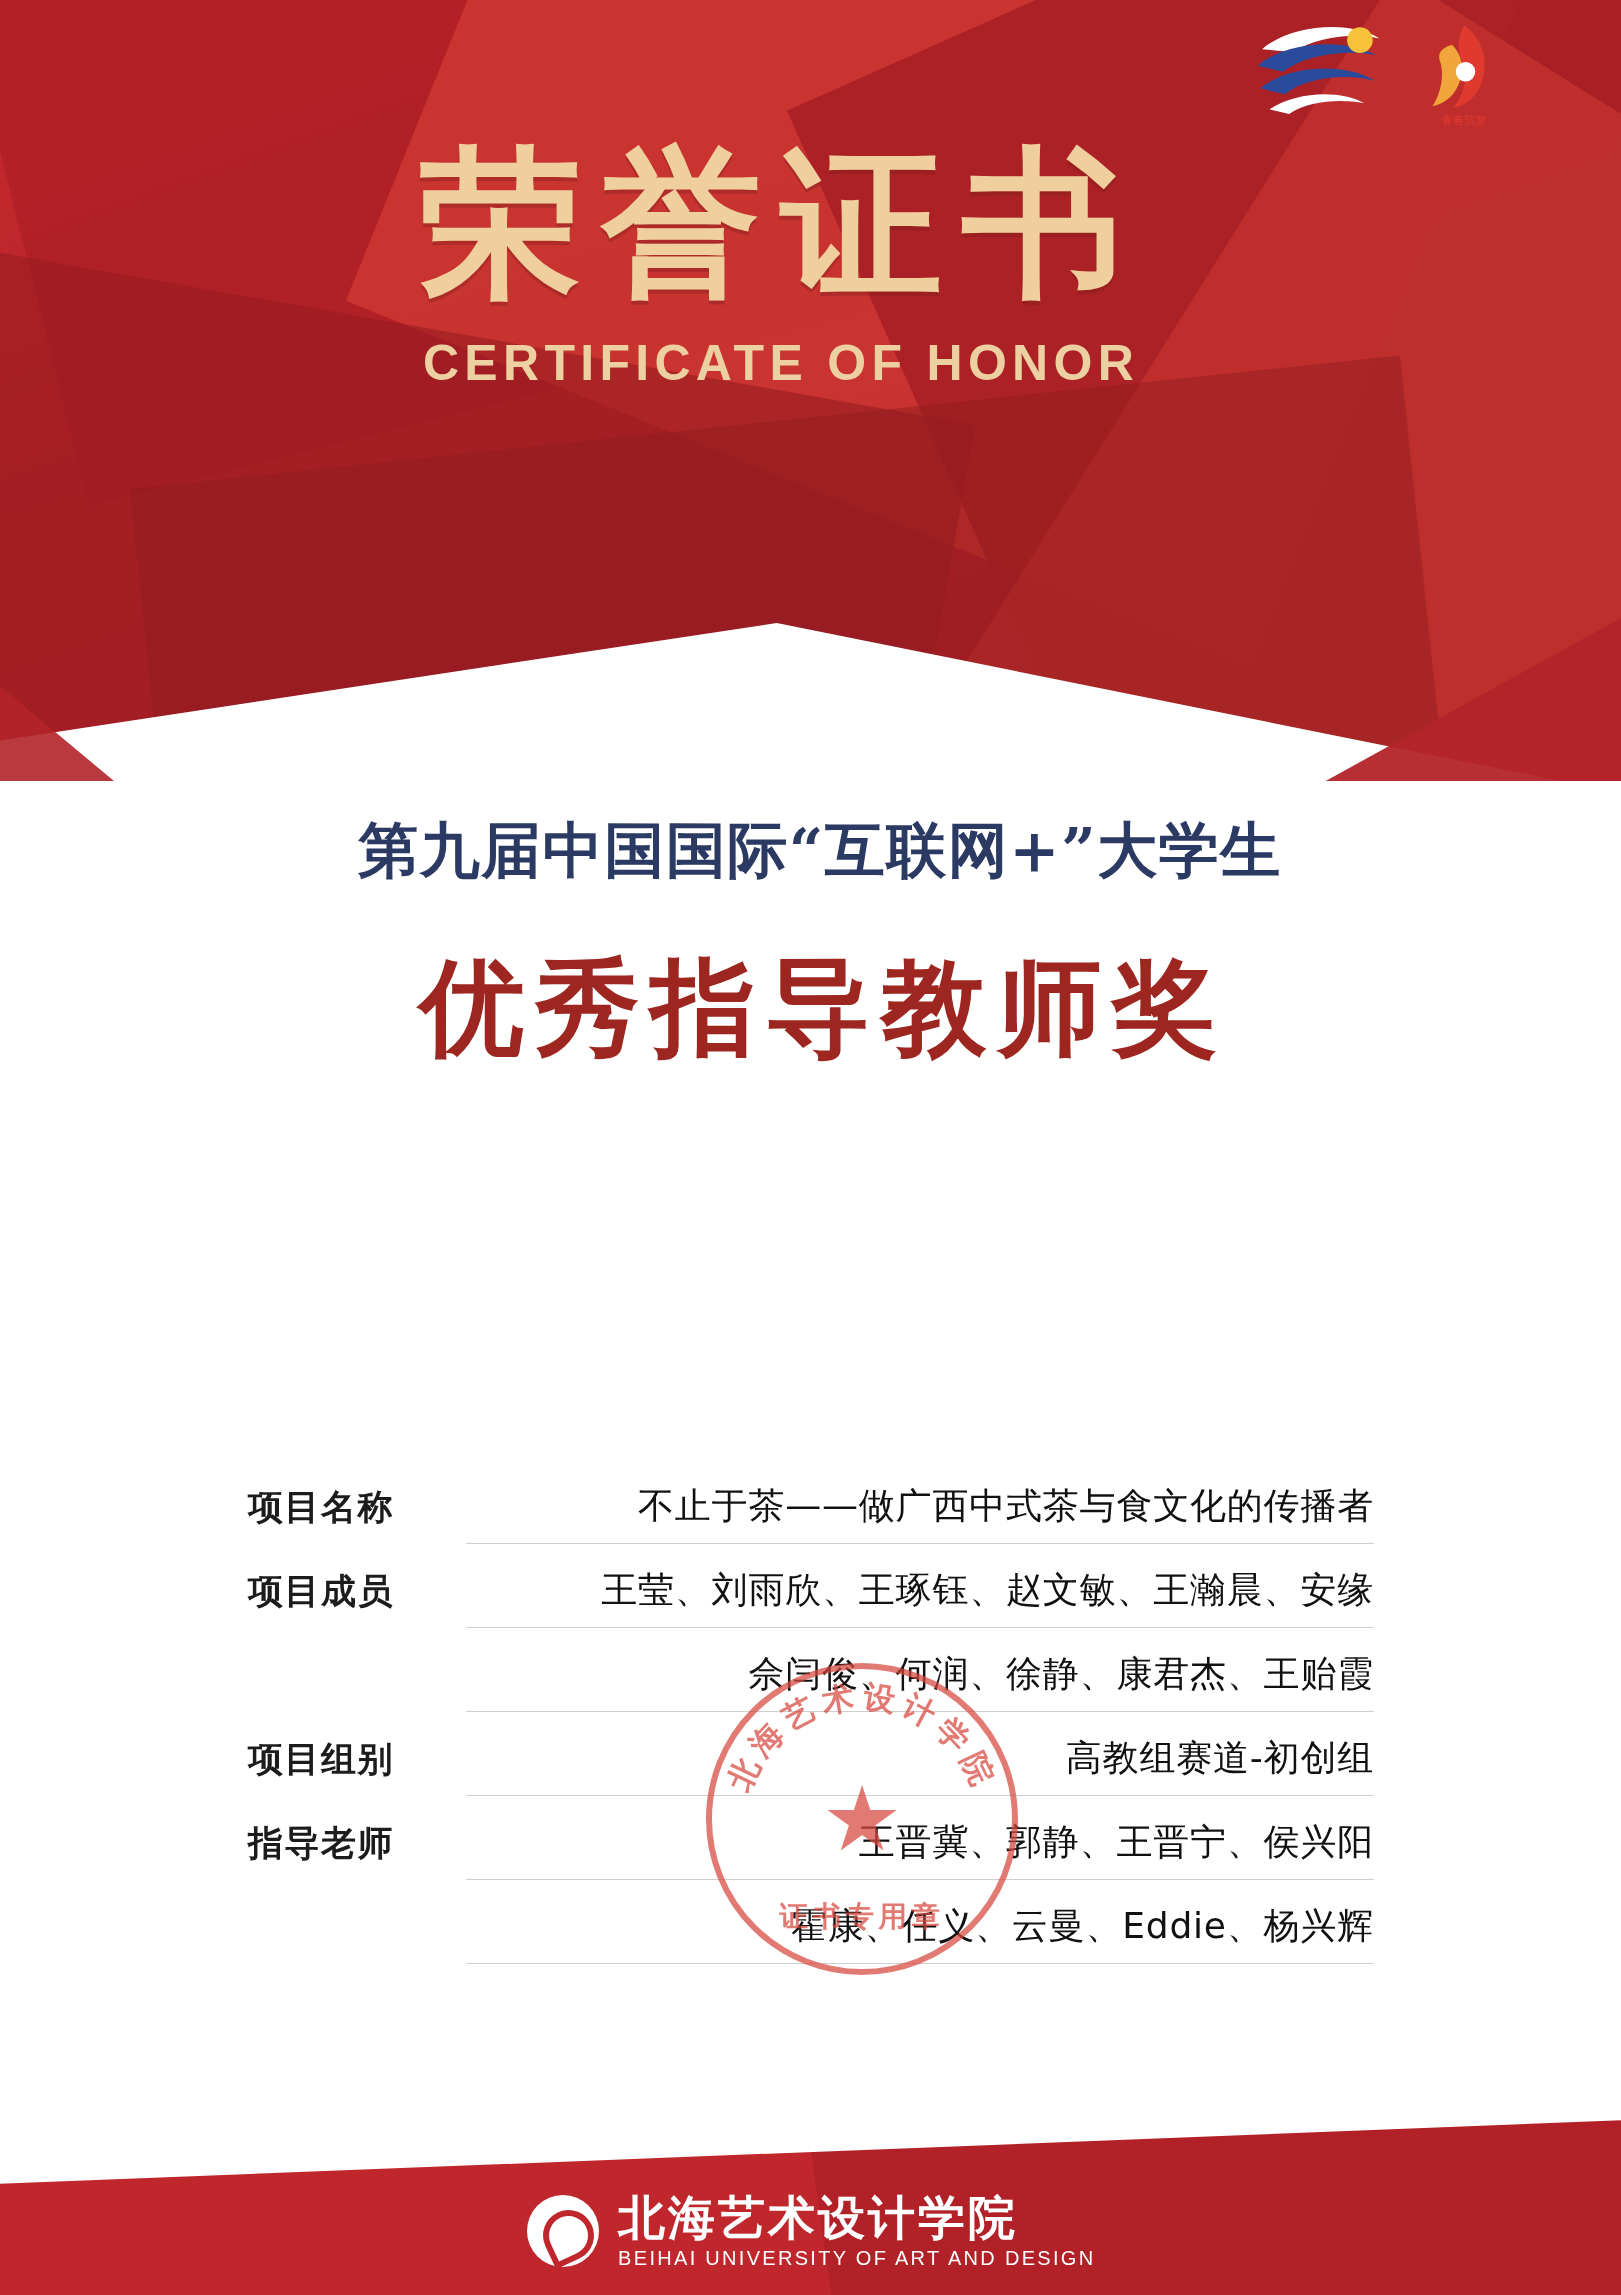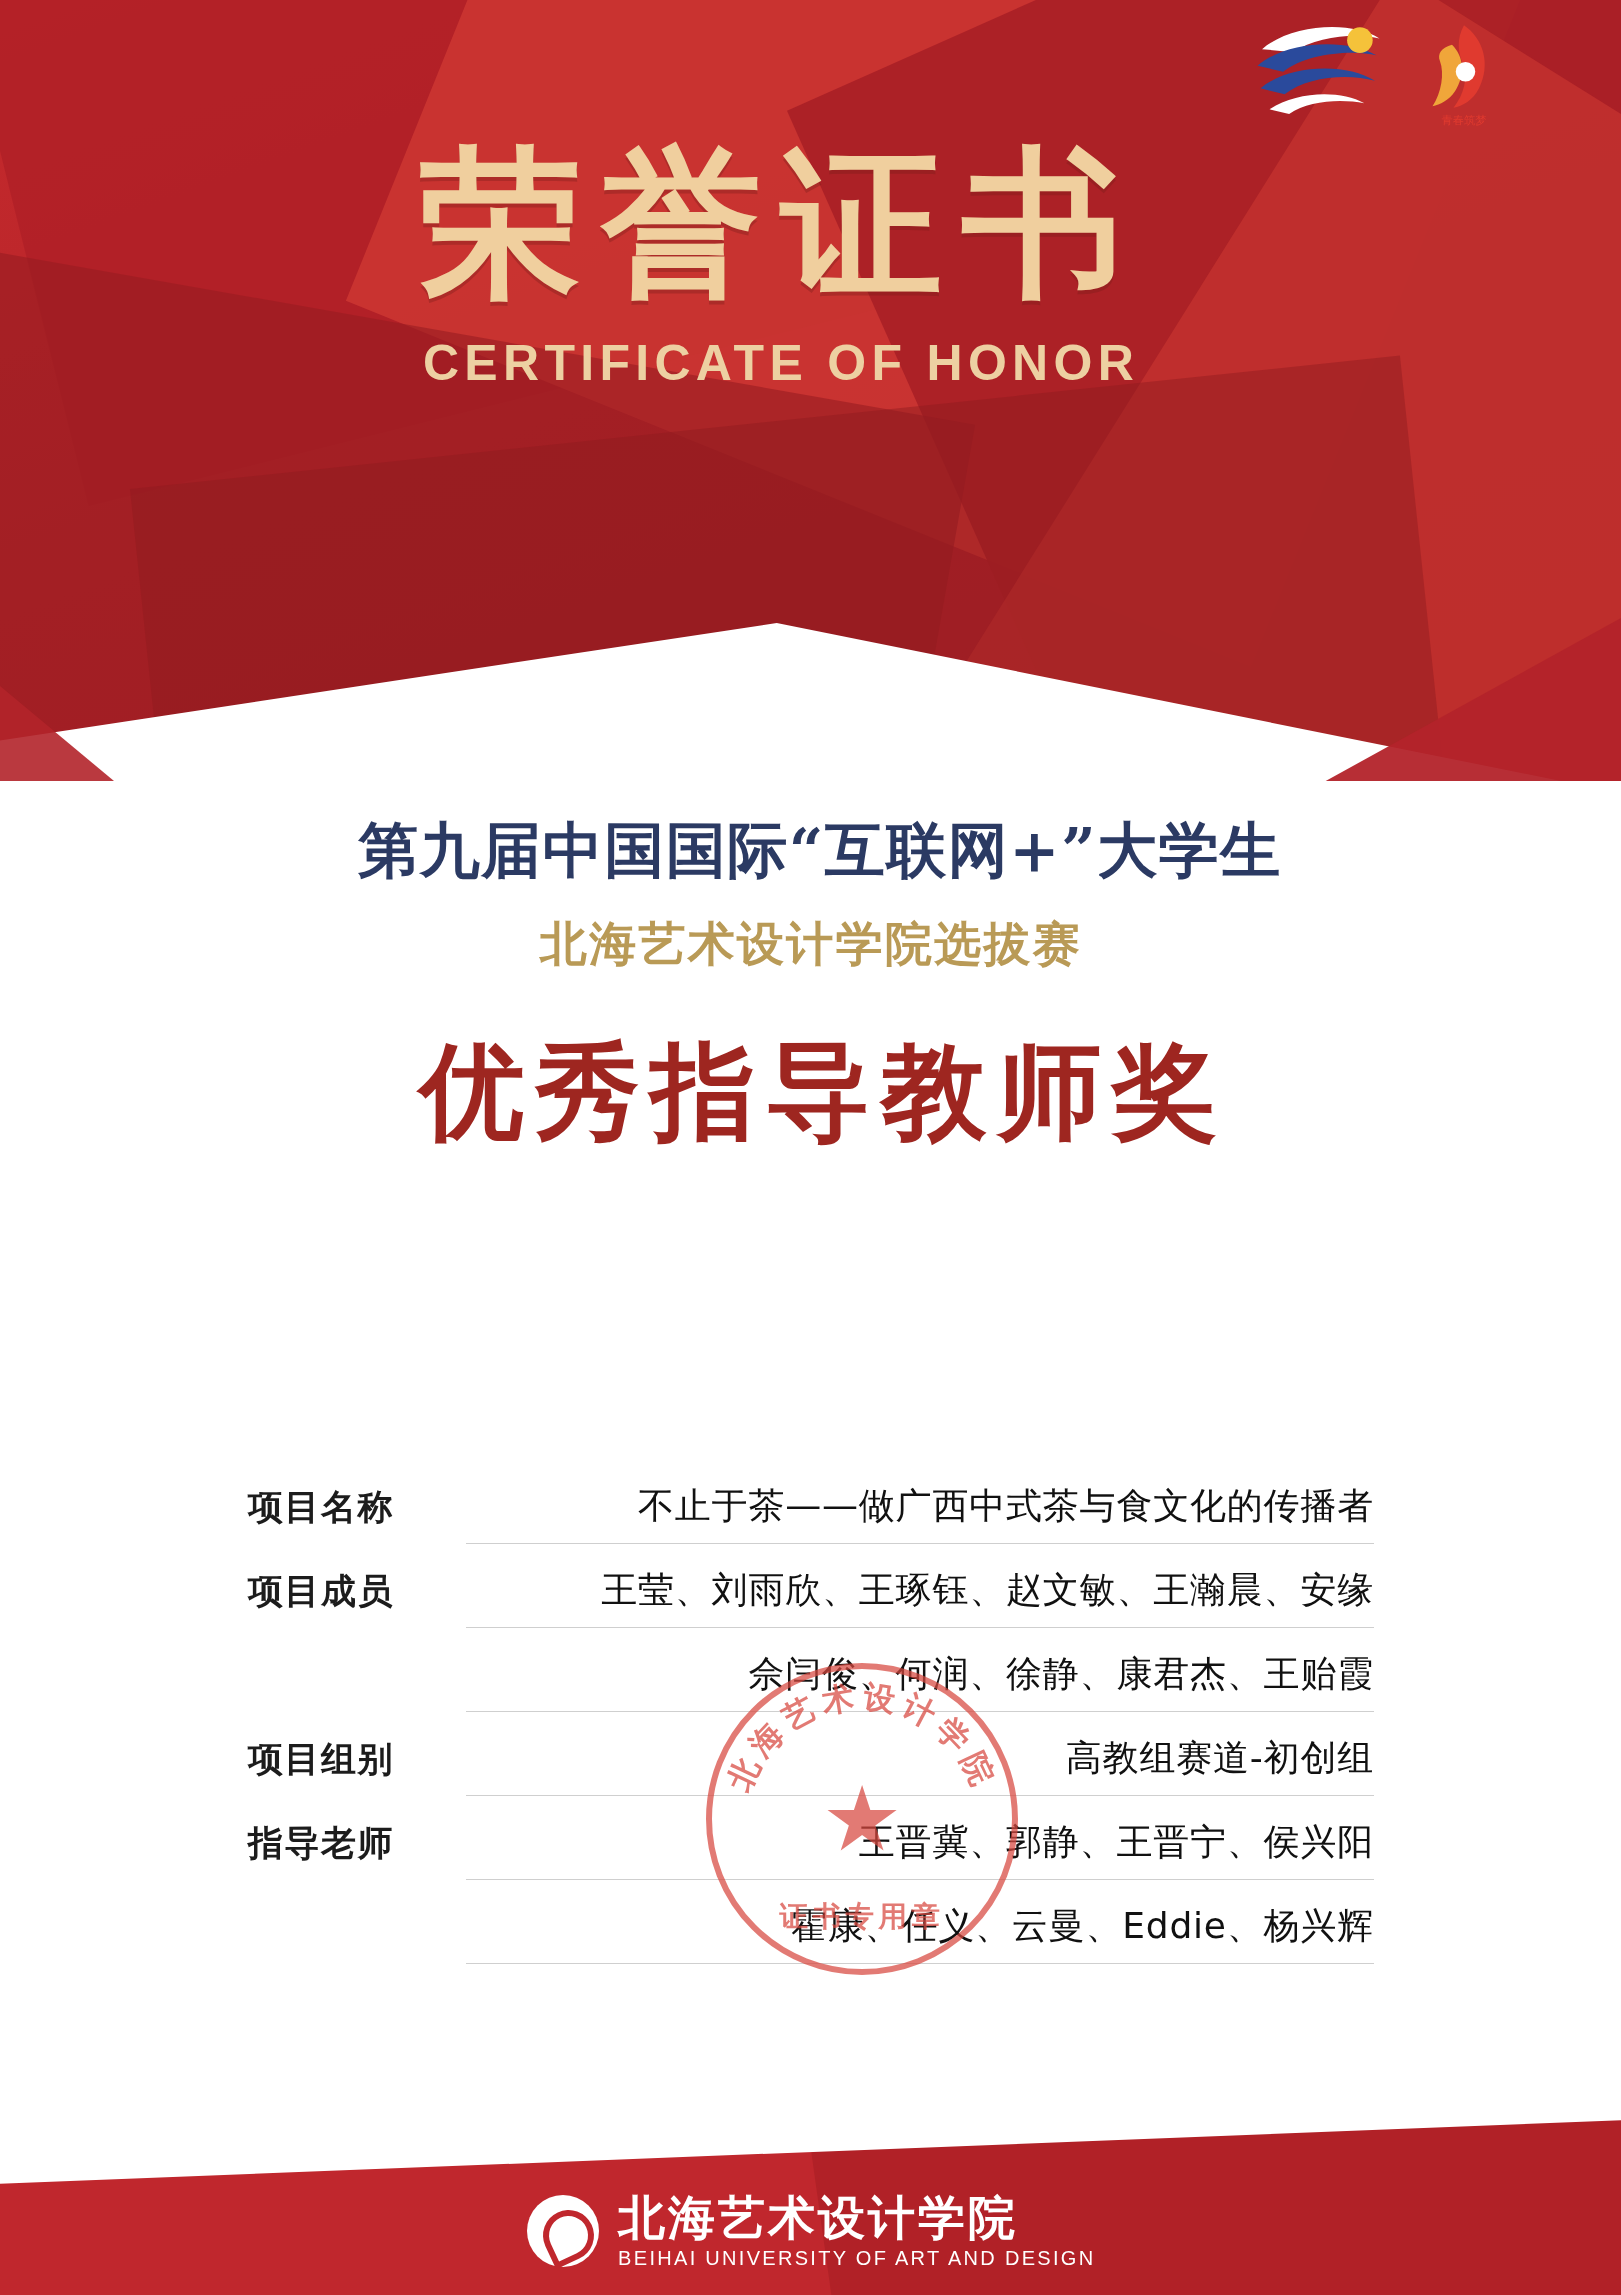--- a/index.html
+++ b/index.html
@@ -364,21 +364,20 @@
     </div>
   </div>
 
   <div class="title-zone">
     <div class="title-cn">荣誉证书</div>
     <div class="title-en">CERTIFICATE OF HONOR</div>
   </div>
 
   <div class="heading-zone">
     <div class="h-line1">第九届中国国际“互联网+”大学生</div>
-    <div class="h-line3">北海艺术设计学院选拔赛</div>
     <div class="h-award">优秀指导教师奖</div>
   </div>
 
   <div class="info">
     <div class="info-row">
       <div class="info-label">项目名称</div>
       <div class="info-value">不止于茶——做广西中式茶与食文化的传播者</div>
     </div>
     <div class="info-row">
       <div class="info-label">项目成员</div>

